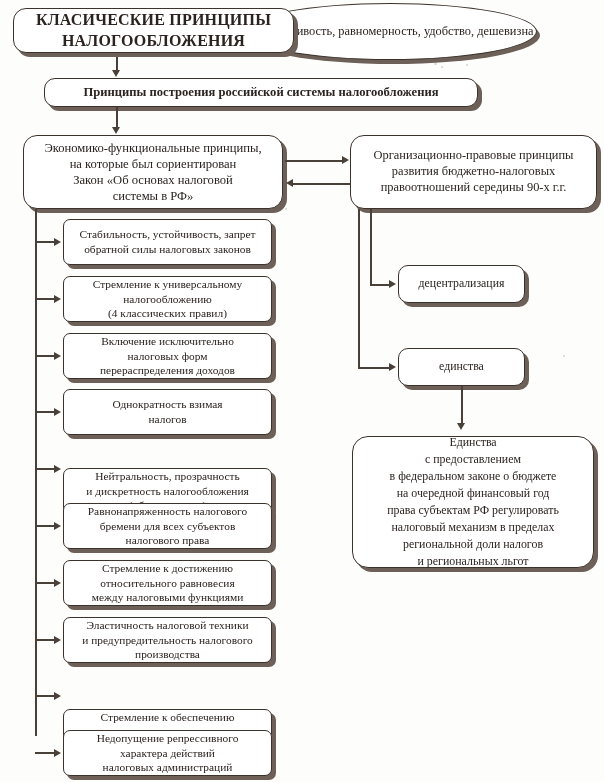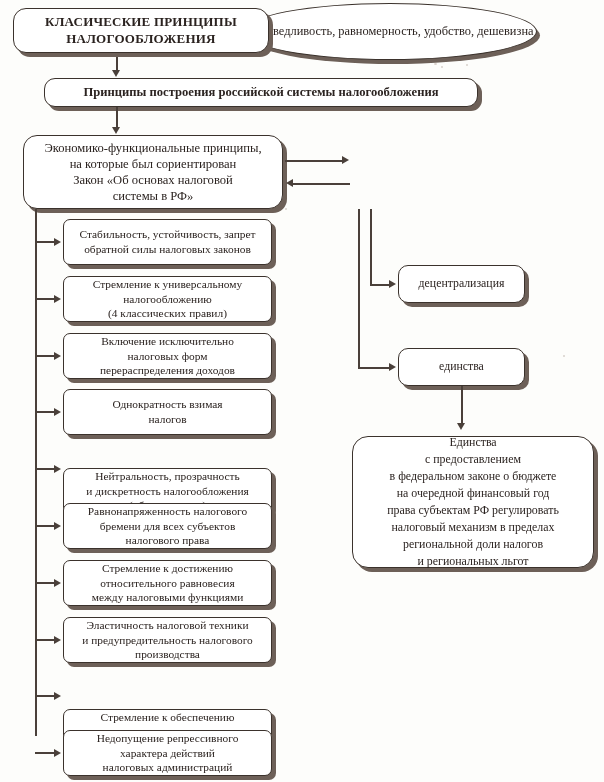--- a/index.html
+++ b/index.html
@@ -34,24 +34,24 @@
     padding: 2px 6px;
   }
   .node .txt {
     display: block;
     width: 100%;
     white-space: pre-line;
   }
 
   
   .title-node {
-    left: 13px; top: 8px; width: 256px; height: 45px;
+    left: 13px; top: 8px; width: 281px; height: 45px;
     border-radius: 13px;
     font-weight: bold;
-    font-size: 13px;
+    font-size: 16px;
     letter-spacing: .2px;
     z-index: 4;
     text-align: center;
   }
 
   .ellipse-node {
     position: absolute;
     left: 243px; top: 3px; width: 294px; height: 57px;
     box-sizing: border-box;
     background: #ffffff;
@@ -161,20 +161,25 @@
   <div class="ln v" style="left:116px; top:107px; height:21px;"></div>
   <div class="arrowhead arrow-down" style="left:111.5px; top:127px;"></div>
 
   <div class="node main-left-node">
     <span class="txt">Экономико-функциональные принципы,
 на которые был сориентирован
 Закон  «Об основах налоговой
 системы в РФ»</span>
   </div>
 
+  <div class="node main-right-node">
+    <span class="txt">Организационно-правовые принципы
+развития бюджетно-налоговых
+правоотношений середины 90-х г.г.</span>
+  </div>
 
   <div class="ln h" style="left:285px; top:160px; width:58px;"></div>
   <div class="arrowhead arrow-right" style="left:342px; top:156px;"></div>
 
   <div class="ln h" style="left:292px; top:183px; width:58px;"></div>
   <div class="arrowhead arrow-left" style="left:286px; top:179px;"></div>
 
   <div class="ln v" style="left:35px; top:209px; height:527px;"></div>
 
   <div id="left-items">

